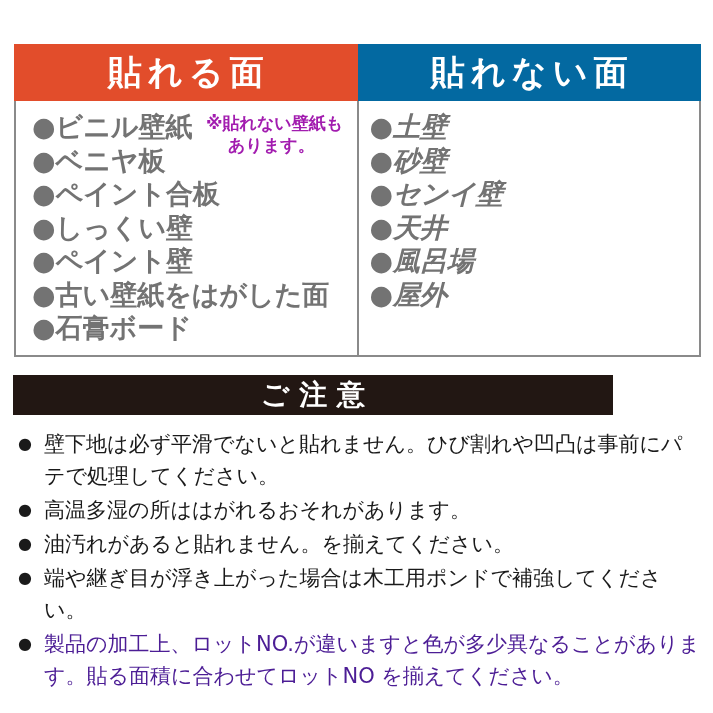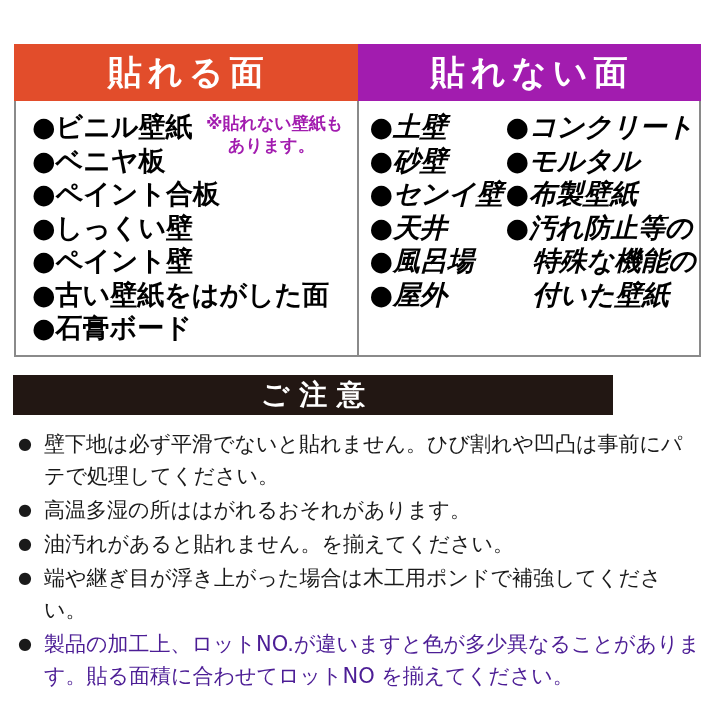--- a/index.html
+++ b/index.html
@@ -12,31 +12,31 @@
 
   
   .surface-table{position:absolute;left:14px;top:44px;width:687px;height:313px;display:flex;}
   .panel{flex:1;display:flex;flex-direction:column;min-width:0;}
   .panel-header{
     height:57px;display:flex;align-items:center;justify-content:center;
     color:#ffffff;font-weight:bold;font-size:34px;
     letter-spacing:0.18em;text-indent:0.18em;
   }
   .panel-header.ok{background:#e24d2b;}
-  .panel-header.ng{background:#a21caf;}
+  .panel-header.ng{background:#0369a1;}
   .panel-body{
     flex:1;background:#ffffff;position:relative;
     border:2px solid #8a8a8a;border-top:none;
   }
   .panel-ok .panel-body{border-right-width:1px;}
   .panel-ng .panel-body{border-left-width:1px;}
 
   .surface-list{
     list-style:none;margin:0;padding:9px 0 0 16px;
-    font-size:27px;font-weight:bold;line-height:33.5px;color:#000000;
+    font-size:27px;font-weight:bold;line-height:33.5px;color:#737373;
     white-space:nowrap;
   }
   .ng-cols{display:flex;font-style:italic;}
   .col-a{flex:none;width:136px;padding-left:11px;}
   .col-b{flex:1;padding-left:0;}
   .col-b .cont{padding-left:27px;}
 
   .ok-note{
     position:absolute;left:190px;top:11px;
     color:#a21caf;font-weight:bold;font-size:17px;line-height:22px;
@@ -101,28 +101,20 @@
       </header>
       <div class="panel-body ng-cols">
         <ul class="surface-list col-a">
           <li>●土壁</li>
           <li>●砂壁</li>
           <li>●センイ壁</li>
           <li>●天井</li>
           <li>●風呂場</li>
           <li>●屋外</li>
         </ul>
-        <ul class="surface-list col-b">
-          <li>●コンクリート</li>
-          <li>●モルタル</li>
-          <li>●布製壁紙</li>
-          <li>●汚れ防止等の</li>
-          <li class="cont">特殊な機能の</li>
-          <li class="cont">付いた壁紙</li>
-        </ul>
       </div>
     </section>
 
   </div>
 
   <div class="notice-banner">
     <span>ご注意</span>
   </div>
 
   <ul class="notice-list">

